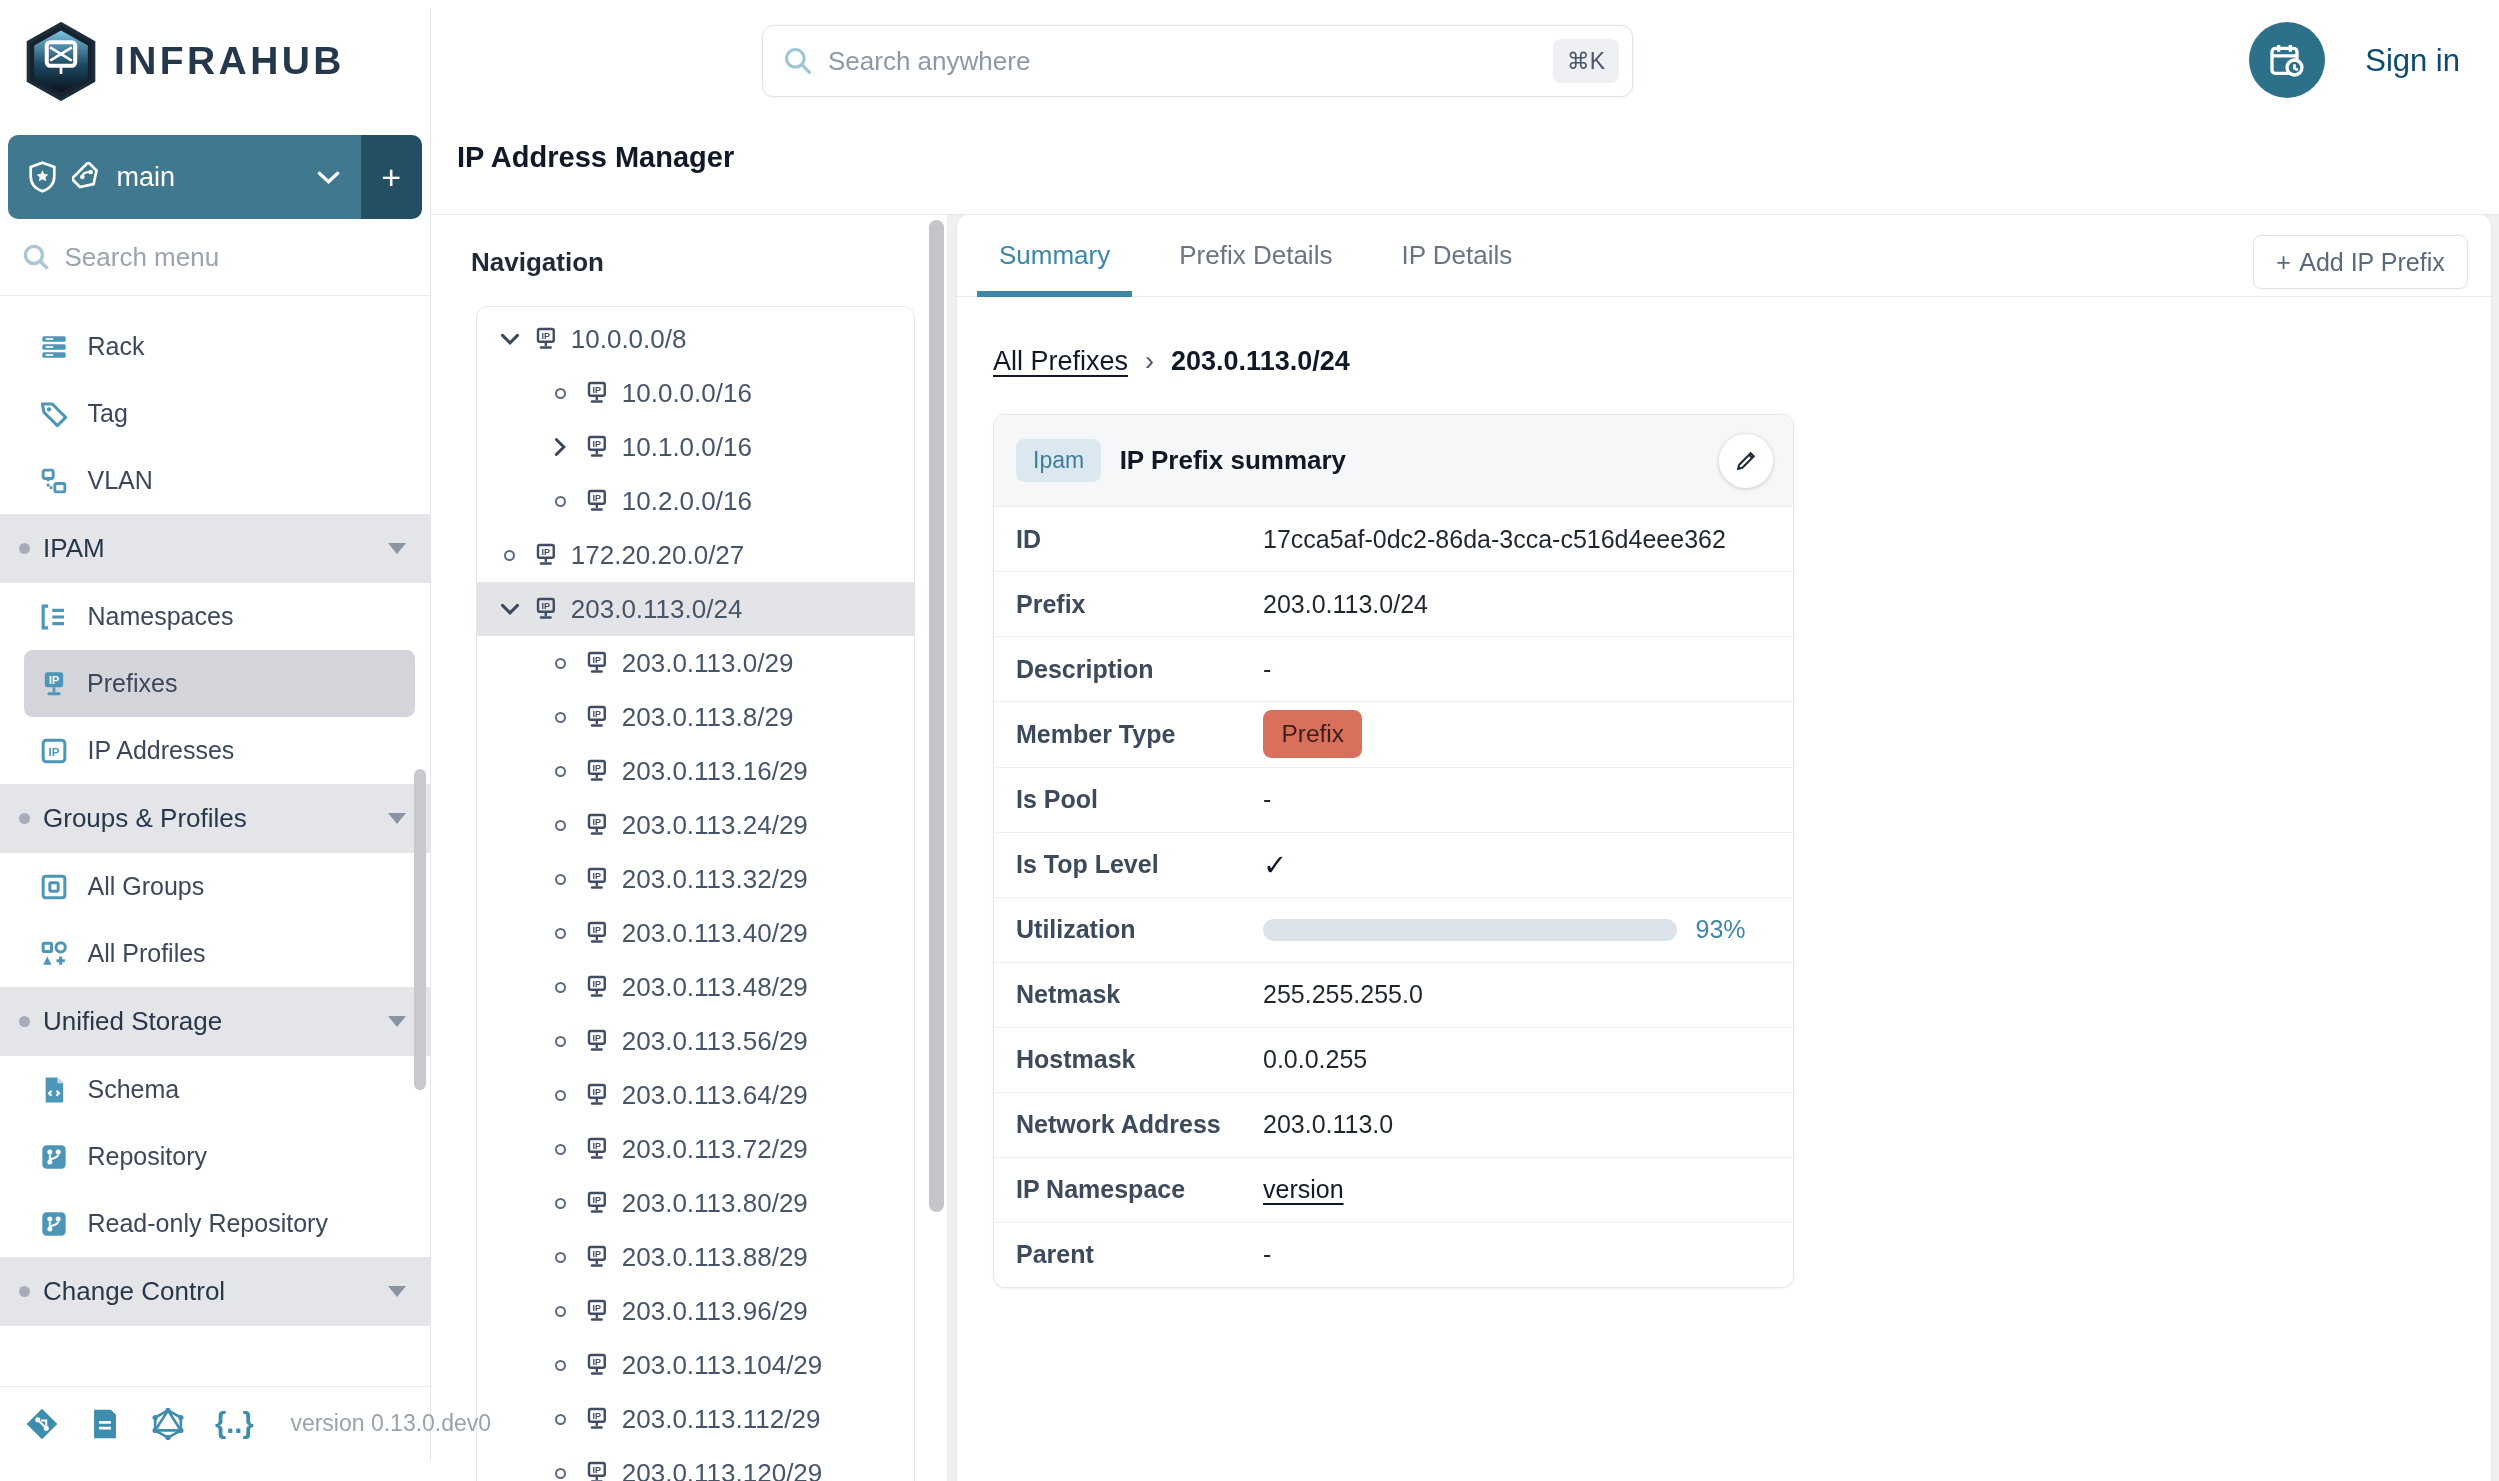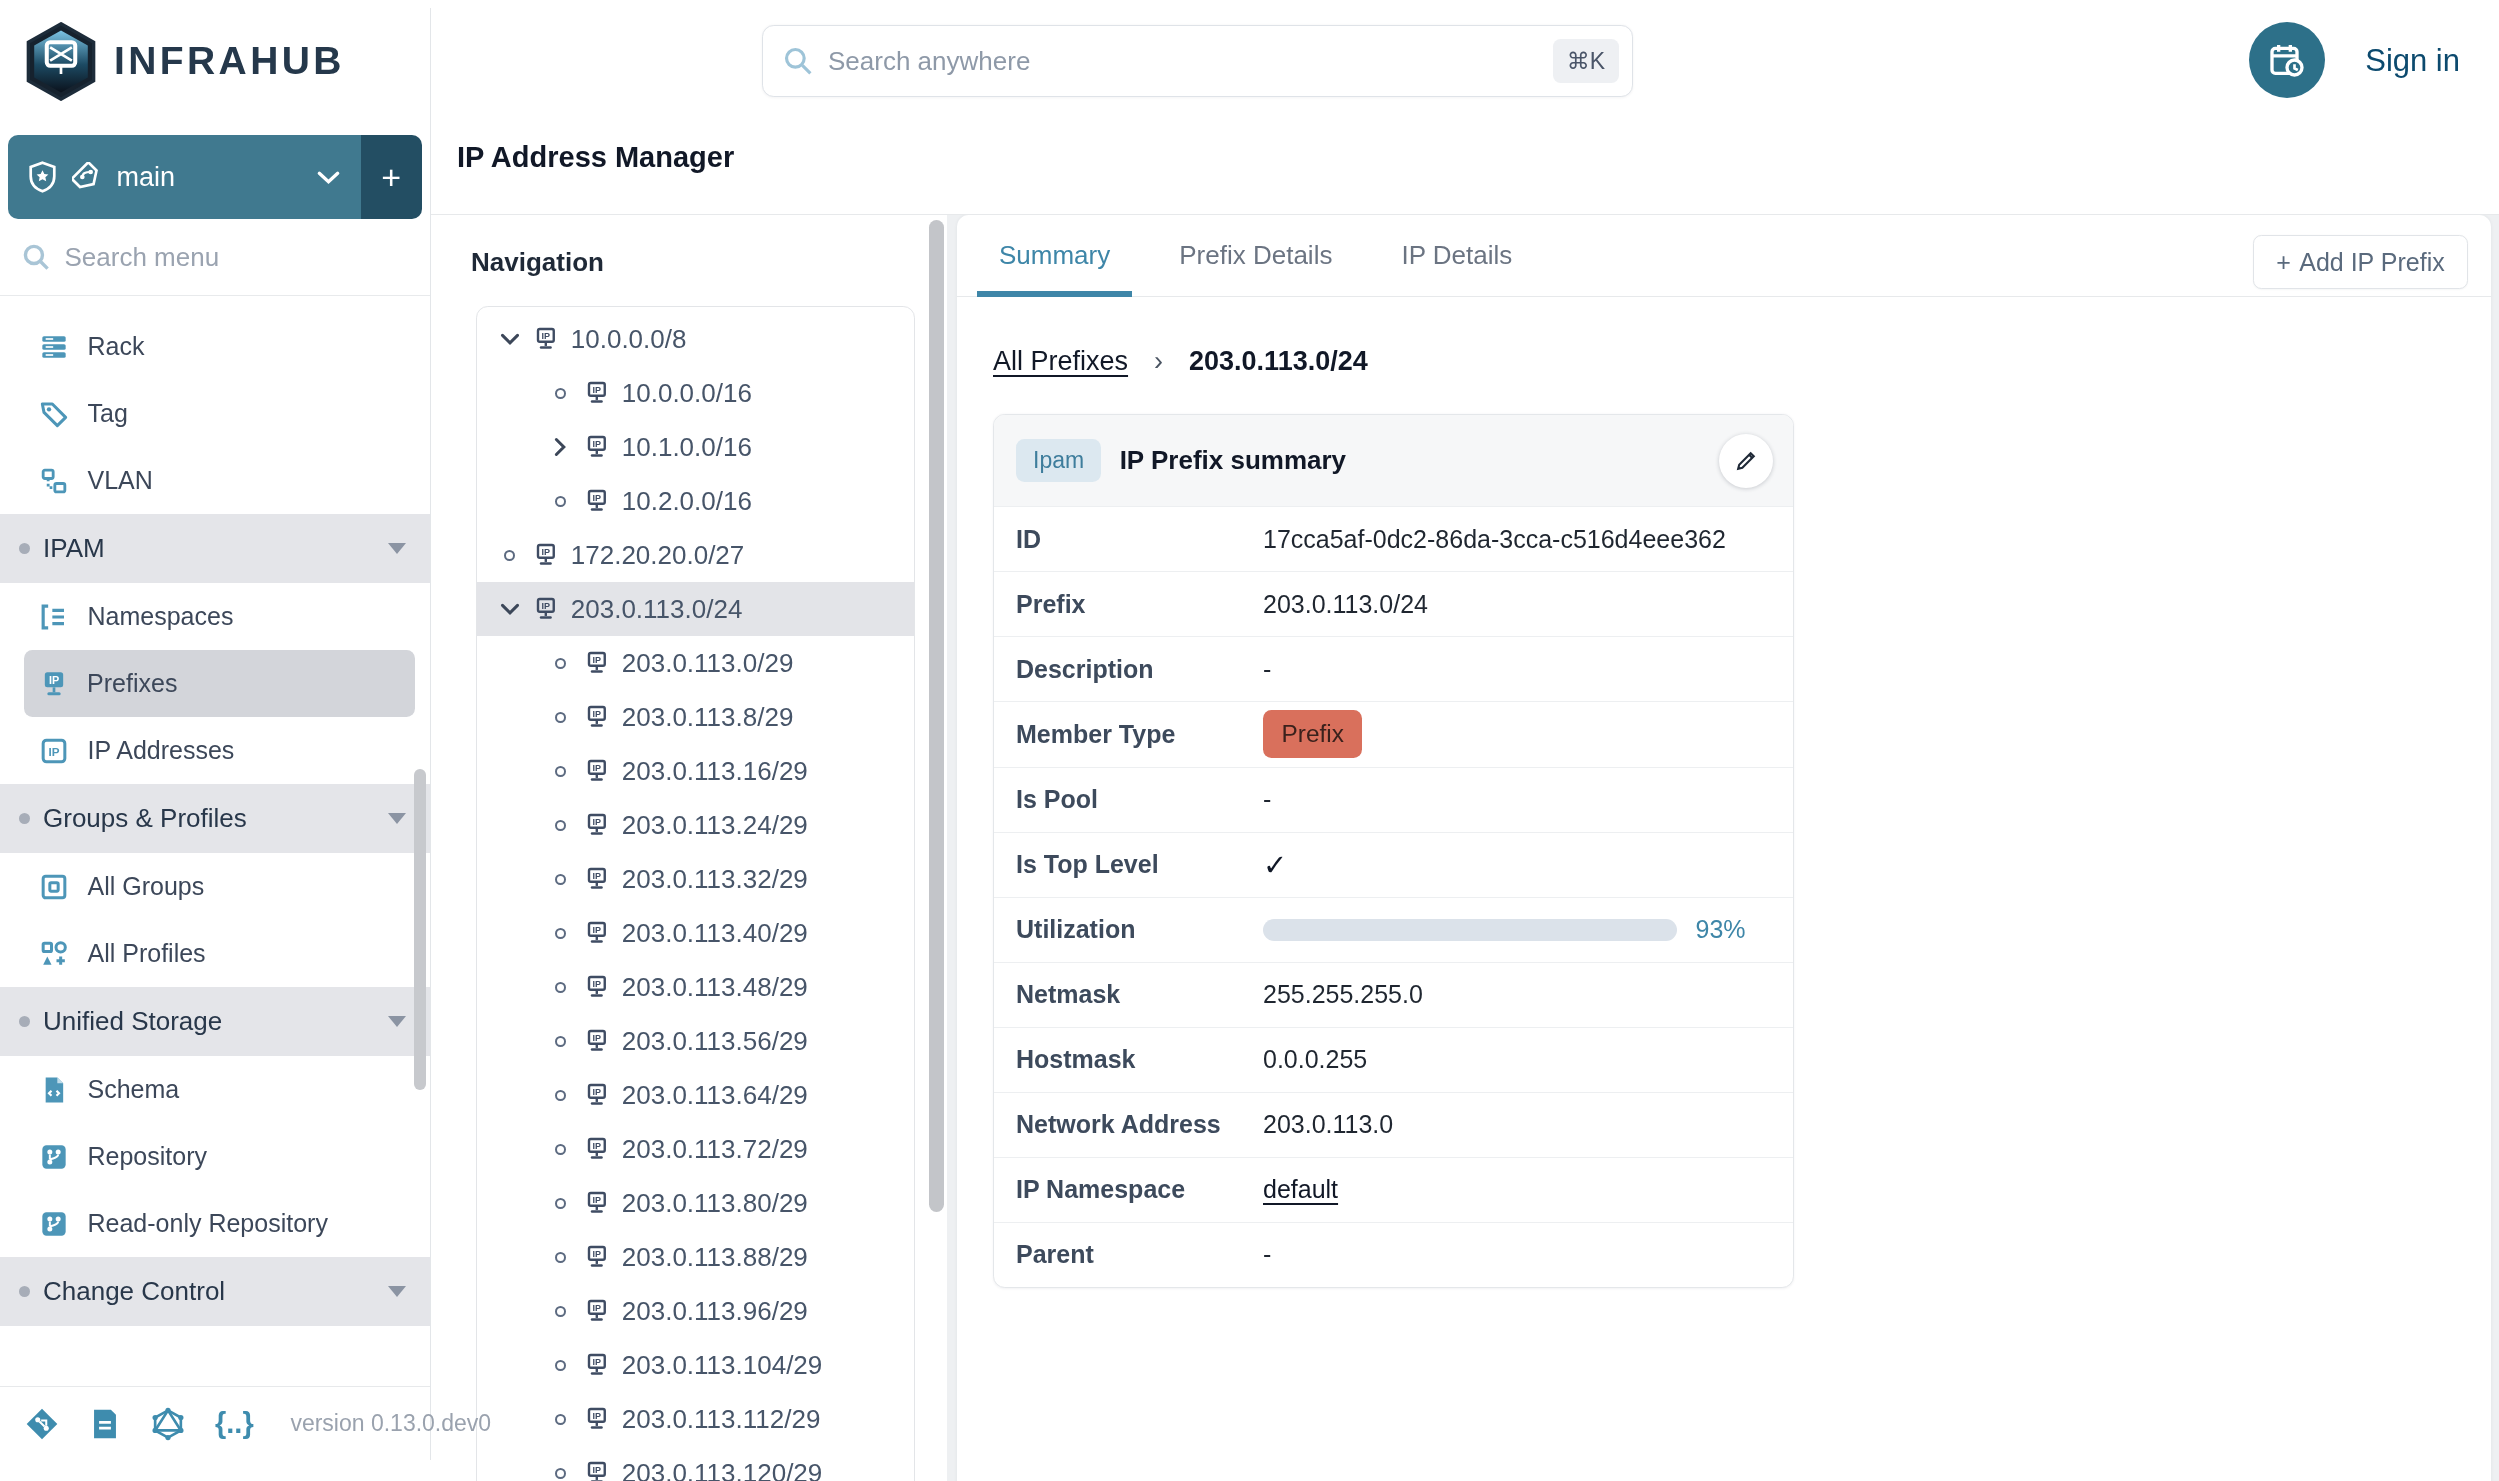--- a/index.html
+++ b/index.html
@@ -86,21 +86,21 @@
   .tabs-row { position:relative; height:82px; border-bottom:0.8px solid #e7e9eb;
     display:flex; align-items:stretch; padding-left:20px; }
   .tab { display:flex; align-items:center; padding:0 22px; margin-right:25px; font-size:26px;
     color:#6b7482; cursor:pointer; position:relative; }
   .tab.active { color:#3e86a8; }
   .tab.active:after { content:""; position:absolute; left:0; right:0; bottom:-0.8px; height:5.9px;
     background:#3e86a8; }
   .add-btn { position:absolute; right:23px; top:20px; height:54px; display:flex; align-items:center;
     gap:8.4px; padding:0 22px; border:0.8px solid #e1e4e8; border-radius:8.4px; background:#fff;
     font-size:25px; color:#5a6a7d; cursor:pointer; box-shadow:0 0.8px 1.7px rgba(30,40,60,.04); }
-  .breadcrumb { display:flex; align-items:center; gap:26px; margin:49px 0 0 36px; font-size:27px; }
+  .breadcrumb { display:flex; align-items:center; gap:17px; margin:49px 0 0 36px; font-size:27px; }
   .bc-link { color:#111827; text-decoration:underline; text-underline-offset:5px; cursor:pointer; }
   .bc-sep { color:#4b5563; }
   .bc-current { font-weight:bold; color:#111827; }
 
   .card { margin:37px 0 0 36px; width:801px; border:0.8px solid #e4e7ea; border-radius:11.8px;
     background:#fff; box-shadow:0 0.8px 2.5px rgba(30,40,60,.06); overflow:hidden; }
   .card-header { background:#f6f7f8; display:flex; align-items:center; gap:18.5px;
     padding:18.5px 20px 18.5px 22px; }
   .ipam-badge { background:#dce8f0; color:#3e7d9c; font-size:23px; padding:8.4px 17px; border-radius:8.4px; }
   .card-title { font-size:26px; font-weight:bold; color:#111827; flex:1; }
@@ -783,21 +783,21 @@
       <div class="crow">
         <span class="clabel">Hostmask</span>
         <span class="cvalue">0.0.0.255</span>
       </div>
       <div class="crow">
         <span class="clabel">Network Address</span>
         <span class="cvalue">203.0.113.0</span>
       </div>
       <div class="crow">
         <span class="clabel">IP Namespace</span>
-        <span class="link-val">default</span>
+        <span class="link-val">version</span>
       </div>
       <div class="crow">
         <span class="clabel">Parent</span>
         <span class="cvalue">-</span>
       </div>
     </div>
   </div>
 </div>
 
 

